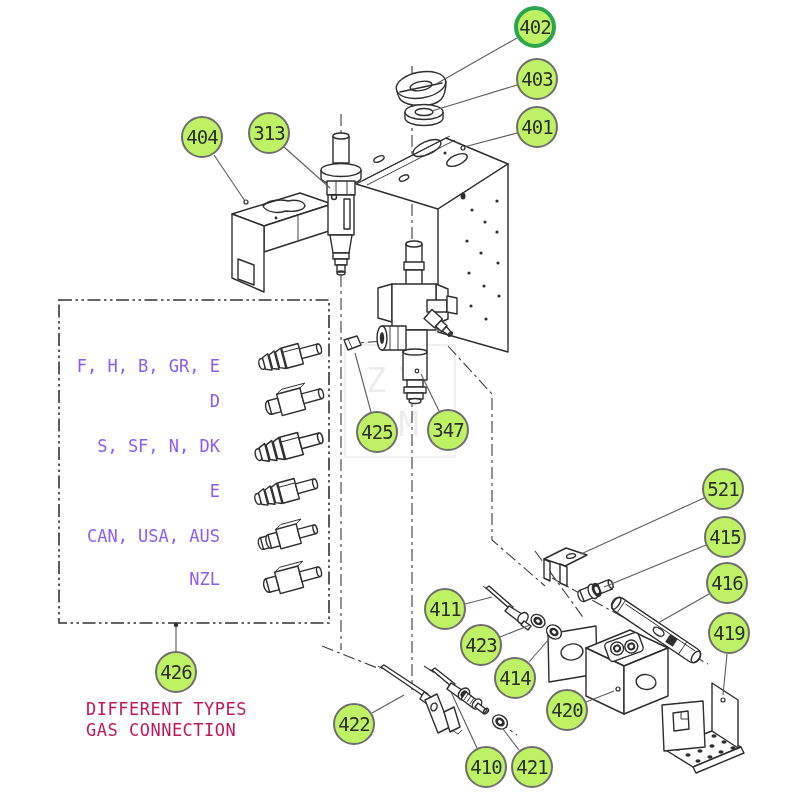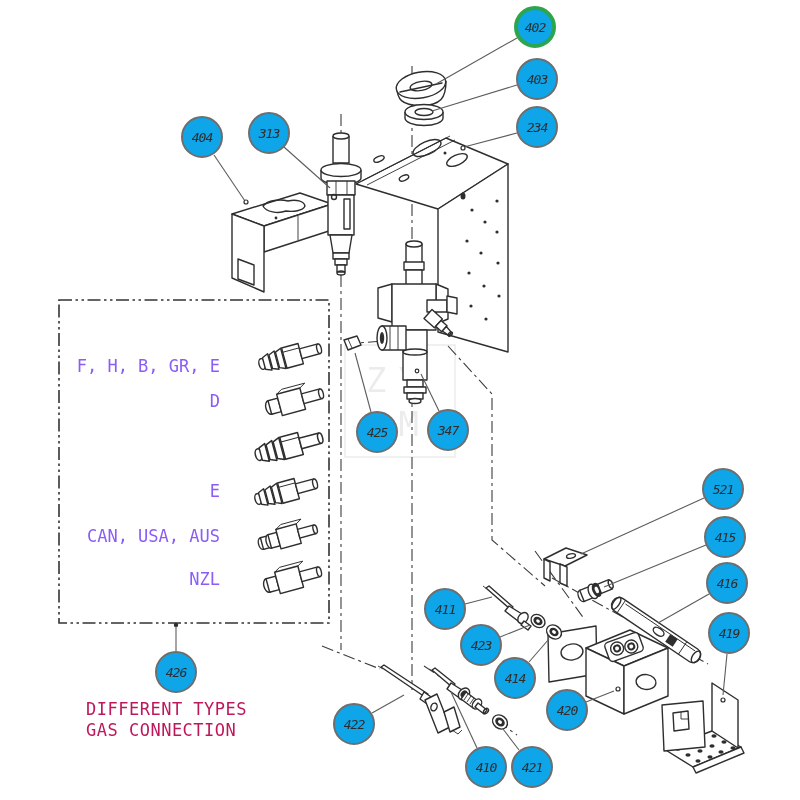--- a/index.html
+++ b/index.html
@@ -1,22 +1,22 @@
 <!DOCTYPE html>
 <html><head>
 <meta charset="utf-8">
 <style>
   html,body{margin:0;padding:0;background:#fff;}
   #stage{position:relative;width:800px;height:800px;background:#fff;overflow:hidden;
          font-family:"DejaVu Sans Mono","Liberation Mono",monospace;}
   #art{position:absolute;left:0;top:0;z-index:1;}
   .callout{position:absolute;z-index:3;width:42px;height:42px;box-sizing:border-box;
-           border:2px solid #6e6e6e;border-radius:50%;background:#0ea5e9;
+           border:2px solid #6e6e6e;border-radius:50%;background:#bef264;
            display:flex;align-items:center;justify-content:center;
-           font-size:13px;letter-spacing:-1px;color:#2d2d2d;cursor:pointer;font-style:italic;}
+           font-size:19px;letter-spacing:-1px;color:#2d2d2d;cursor:pointer;}
   .callout.green{border:4px solid #2da44e;}
   .region-label{position:absolute;z-index:2;left:59px;width:161px;text-align:right;
                 font-size:17px;color:#8b5cf6;white-space:pre;}
   .caption{position:absolute;z-index:2;left:86px;top:699px;font-size:17px;
            line-height:21px;color:#be185d;letter-spacing:0.5px;}
   
   .ln{fill:none;stroke:#2e2e2e;stroke-width:1.4;stroke-linejoin:round;stroke-linecap:round}
   .fl{fill:#fff;stroke:#2e2e2e;stroke-width:1.4;stroke-linejoin:round}
   .tn{fill:none;stroke:#2e2e2e;stroke-width:0.9}
   .dk{fill:#2e2e2e;stroke:none}
@@ -333,40 +333,41 @@
     <line class="ld" x1="529" y1="662" x2="549" y2="639"></line>
     <line class="ld" x1="586" y1="702" x2="614" y2="691"></line>
     <line class="ld" x1="372" y1="713" x2="404" y2="695"></line>
     <line class="ld" x1="477" y1="748" x2="451" y2="692"></line>
     <line class="ld" x1="519" y1="750" x2="503" y2="729"></line>
   </g>
 </svg>
 
   <div class="callout green" style="left:514px;top:6px">402</div>
   <div class="callout" style="left:516px;top:58px">403</div>
-  <div class="callout" style="left:516px;top:106px">234</div>
+  <div class="callout" style="left:516px;top:106px">401</div>
   <div class="callout" style="left:181px;top:116px">404</div>
   <div class="callout" style="left:248px;top:112px">313</div>
   <div class="callout" style="left:356px;top:411px">425</div>
   <div class="callout" style="left:427px;top:409px">347</div>
   <div class="callout" style="left:155px;top:651px">426</div>
   <div class="callout" style="left:702px;top:468px">521</div>
   <div class="callout" style="left:704px;top:516px">415</div>
   <div class="callout" style="left:706px;top:562px">416</div>
   <div class="callout" style="left:708px;top:612px">419</div>
   <div class="callout" style="left:424px;top:588px">411</div>
   <div class="callout" style="left:460px;top:624px">423</div>
   <div class="callout" style="left:494px;top:657px">414</div>
   <div class="callout" style="left:546px;top:689px">420</div>
   <div class="callout" style="left:333px;top:703px">422</div>
   <div class="callout" style="left:465px;top:746px">410</div>
   <div class="callout" style="left:511px;top:746px">421</div>
 
   <div class="region-label" style="top:356px">F, H, B, GR, E</div>
   <div class="region-label" style="top:391px">D</div>
+  <div class="region-label" style="top:436px">S, SF, N, DK</div>
   <div class="region-label" style="top:481px">E</div>
   <div class="region-label" style="top:526px">CAN, USA, AUS</div>
   <div class="region-label" style="top:569px">NZL</div>
 
   <div class="caption">
     <div>DIFFERENT TYPES</div>
     <div>GAS CONNECTION</div>
   </div>
 
 </div>

